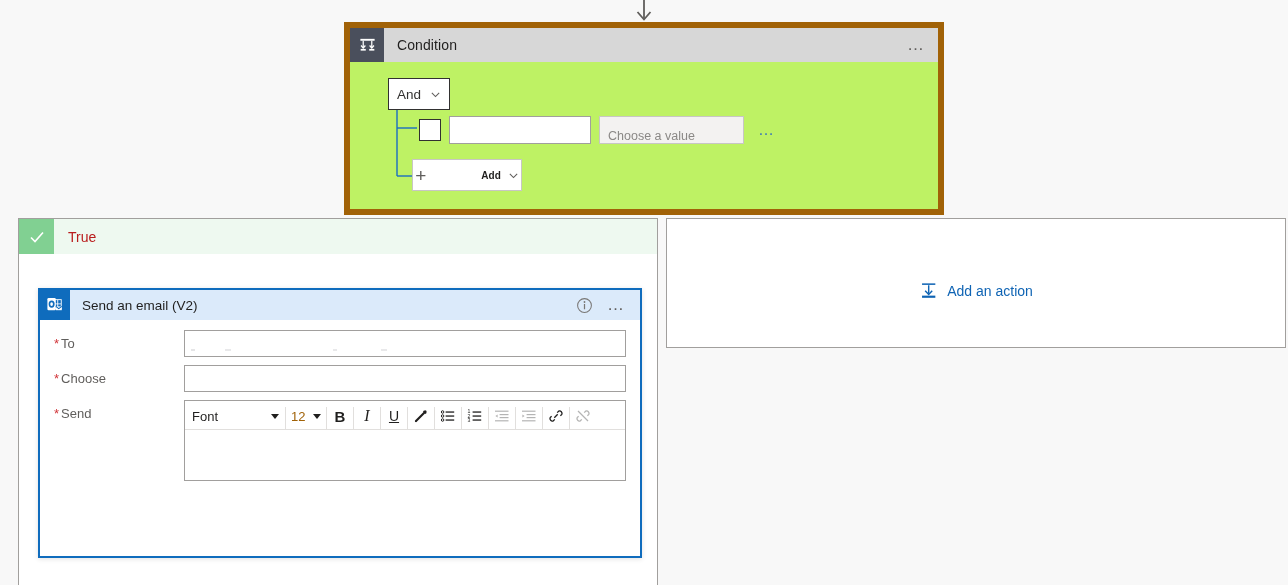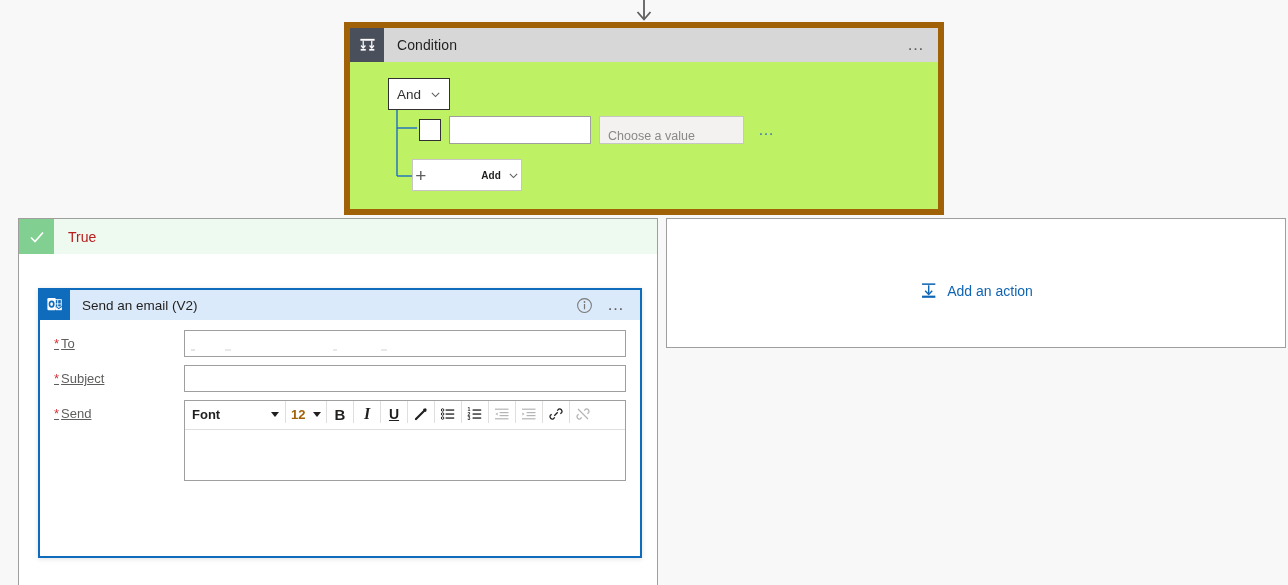--- a/index.html
+++ b/index.html
@@ -301,21 +301,20 @@
     align-items: flex-start;
     margin-bottom: 8px;
   }
   .form-label {
     width: 130px;
     flex: 0 0 130px;
     font-size: 13px;
     color: #605e5c;
     padding-top: 6px;
     white-space: nowrap;
-    text-decoration: underline;
   }
   .req { color: #d13438; margin-right: 2px; }
   .form-input {
     flex: 1 1 auto;
     height: 27px;
     border: 1px solid #a19f9d;
     background: #ffffff;
     box-sizing: border-box;
     padding: 0 6px;
     display: flex;
@@ -334,25 +333,24 @@
 
   
   .rte {
     flex: 1 1 auto;
     border: 1px solid #a19f9d;
     background: #ffffff;
     box-sizing: border-box;
   }
   .rte-toolbar {
     display: flex;
-    align-items: flex-start;
+    align-items: flex-end;
     height: 28px;
     border-bottom: 1px solid #e1dfdd;
     padding: 0 1px;
-    font-weight: bold;
   }
   .tb-sep { width: 1px; height: 22px; background: #e1dfdd; flex: 0 0 auto; }
   .tb-font {
     width: 99px;
     height: 26px;
     display: flex;
     align-items: center;
     padding: 0 6px;
     box-sizing: border-box;
     font-size: 13px;
@@ -514,21 +512,21 @@
         <div class="form-label">
           <span class="req">*</span><span>To</span>
         </div>
         <div class="form-input">
           <div class="redacted-line"></div>
         </div>
       </div>
 
       <div class="form-row">
         <div class="form-label">
-          <span class="req">*</span><span>Subject</span>
+          <span class="req">*</span><span>Choose</span>
         </div>
         <div class="form-input"></div>
       </div>
 
       <div class="form-row">
         <div class="form-label">
           <span class="req">*</span><span>Send</span>
         </div>
         <div class="rte">
           <div class="rte-toolbar">

